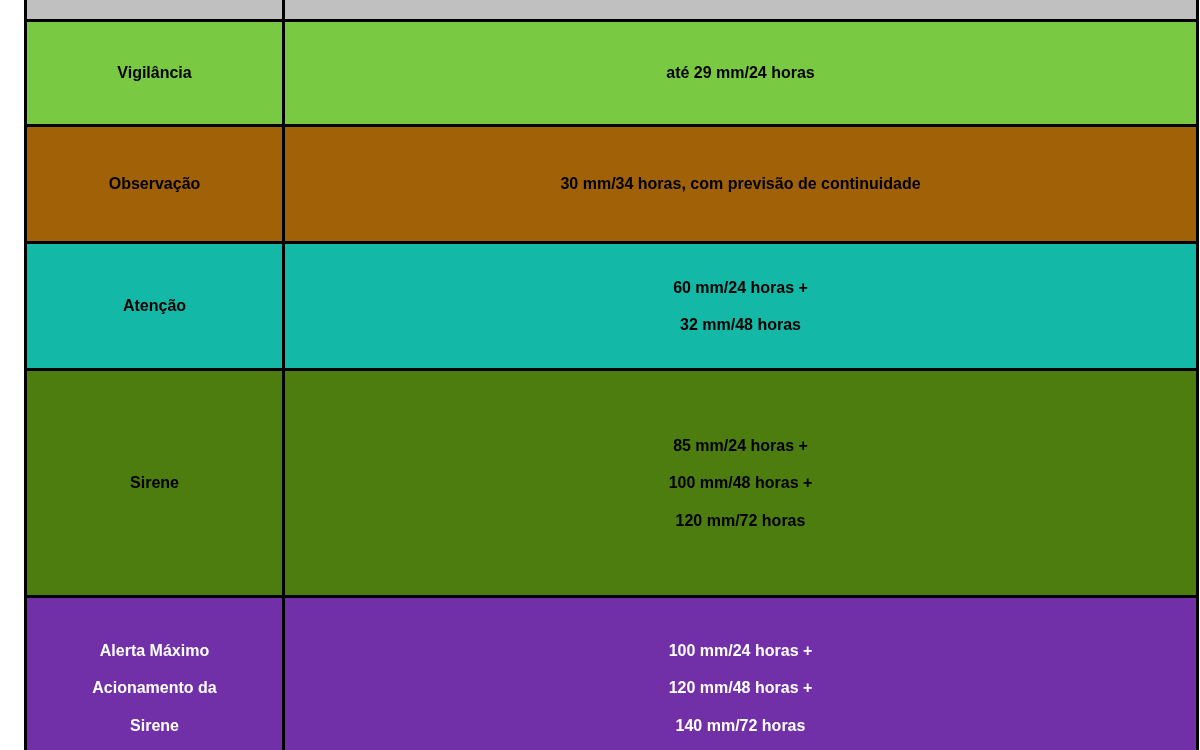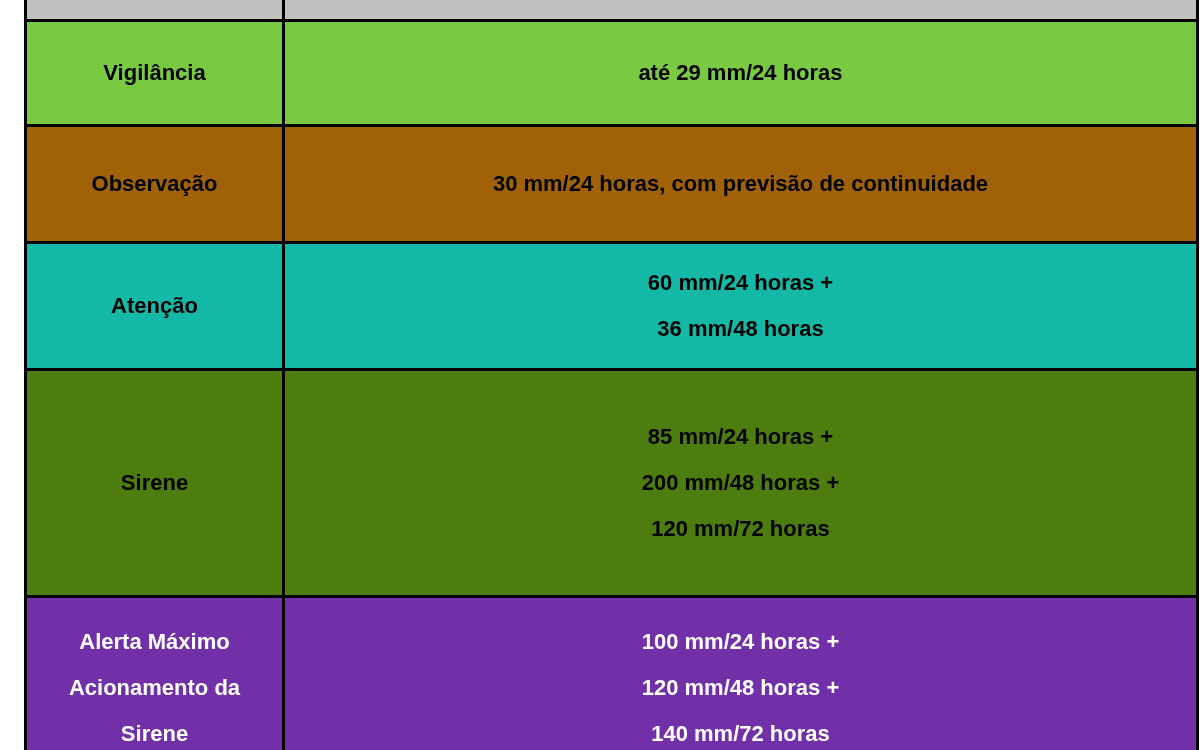--- a/index.html
+++ b/index.html
@@ -29,21 +29,21 @@
   table.alert-table col.col-level { width: 258px; }
   table.alert-table col.col-criteria { width: 914px; }
 
   table.alert-table td {
     border: 3px solid #000000;
     text-align: center;
     vertical-align: middle;
     font-weight: bold;
     color: #000000;
     padding: 6px 8px;
-    font-size: 22px;
+    font-size: 16px;
     line-height: 1.45;
   }
   td.level-cell {
     font-size: 22px;
   }
   td.criteria-cell {
     font-size: 22px;
   }
   .row-header td {
     background: #c0c0c0;
@@ -83,37 +83,37 @@
       <tr class="row-vigilancia">
         <td class="level-cell">Vigilância</td>
         <td class="criteria-cell">
           <span class="line">até 29 mm/24 horas</span>
         </td>
       </tr>
 
       <tr class="row-observacao">
         <td class="level-cell">Observação</td>
         <td class="criteria-cell">
-          <span class="line">30 mm/24 horas, com previsão de continuidade</span>
+          <span class="line">30 mm/34 horas, com previsão de continuidade</span>
         </td>
       </tr>
 
       <tr class="row-atencao">
         <td class="level-cell">Atenção</td>
         <td class="criteria-cell">
           <span class="line">60 mm/24 horas +</span>
-          <span class="line">36 mm/48 horas</span>
+          <span class="line">32 mm/48 horas</span>
         </td>
       </tr>
 
       <tr class="row-alerta">
         <td class="level-cell">Sirene</td>
         <td class="criteria-cell">
           <span class="line">85 mm/24 horas +</span>
-          <span class="line">200 mm/48 horas +</span>
+          <span class="line">100 mm/48 horas +</span>
           <span class="line">120 mm/72 horas</span>
         </td>
       </tr>
 
       <tr class="row-maximo">
         <td class="level-cell">
           <span class="line">Alerta Máximo</span>
           <span class="line">Acionamento da</span>
           <span class="line">Sirene</span>
         </td>

